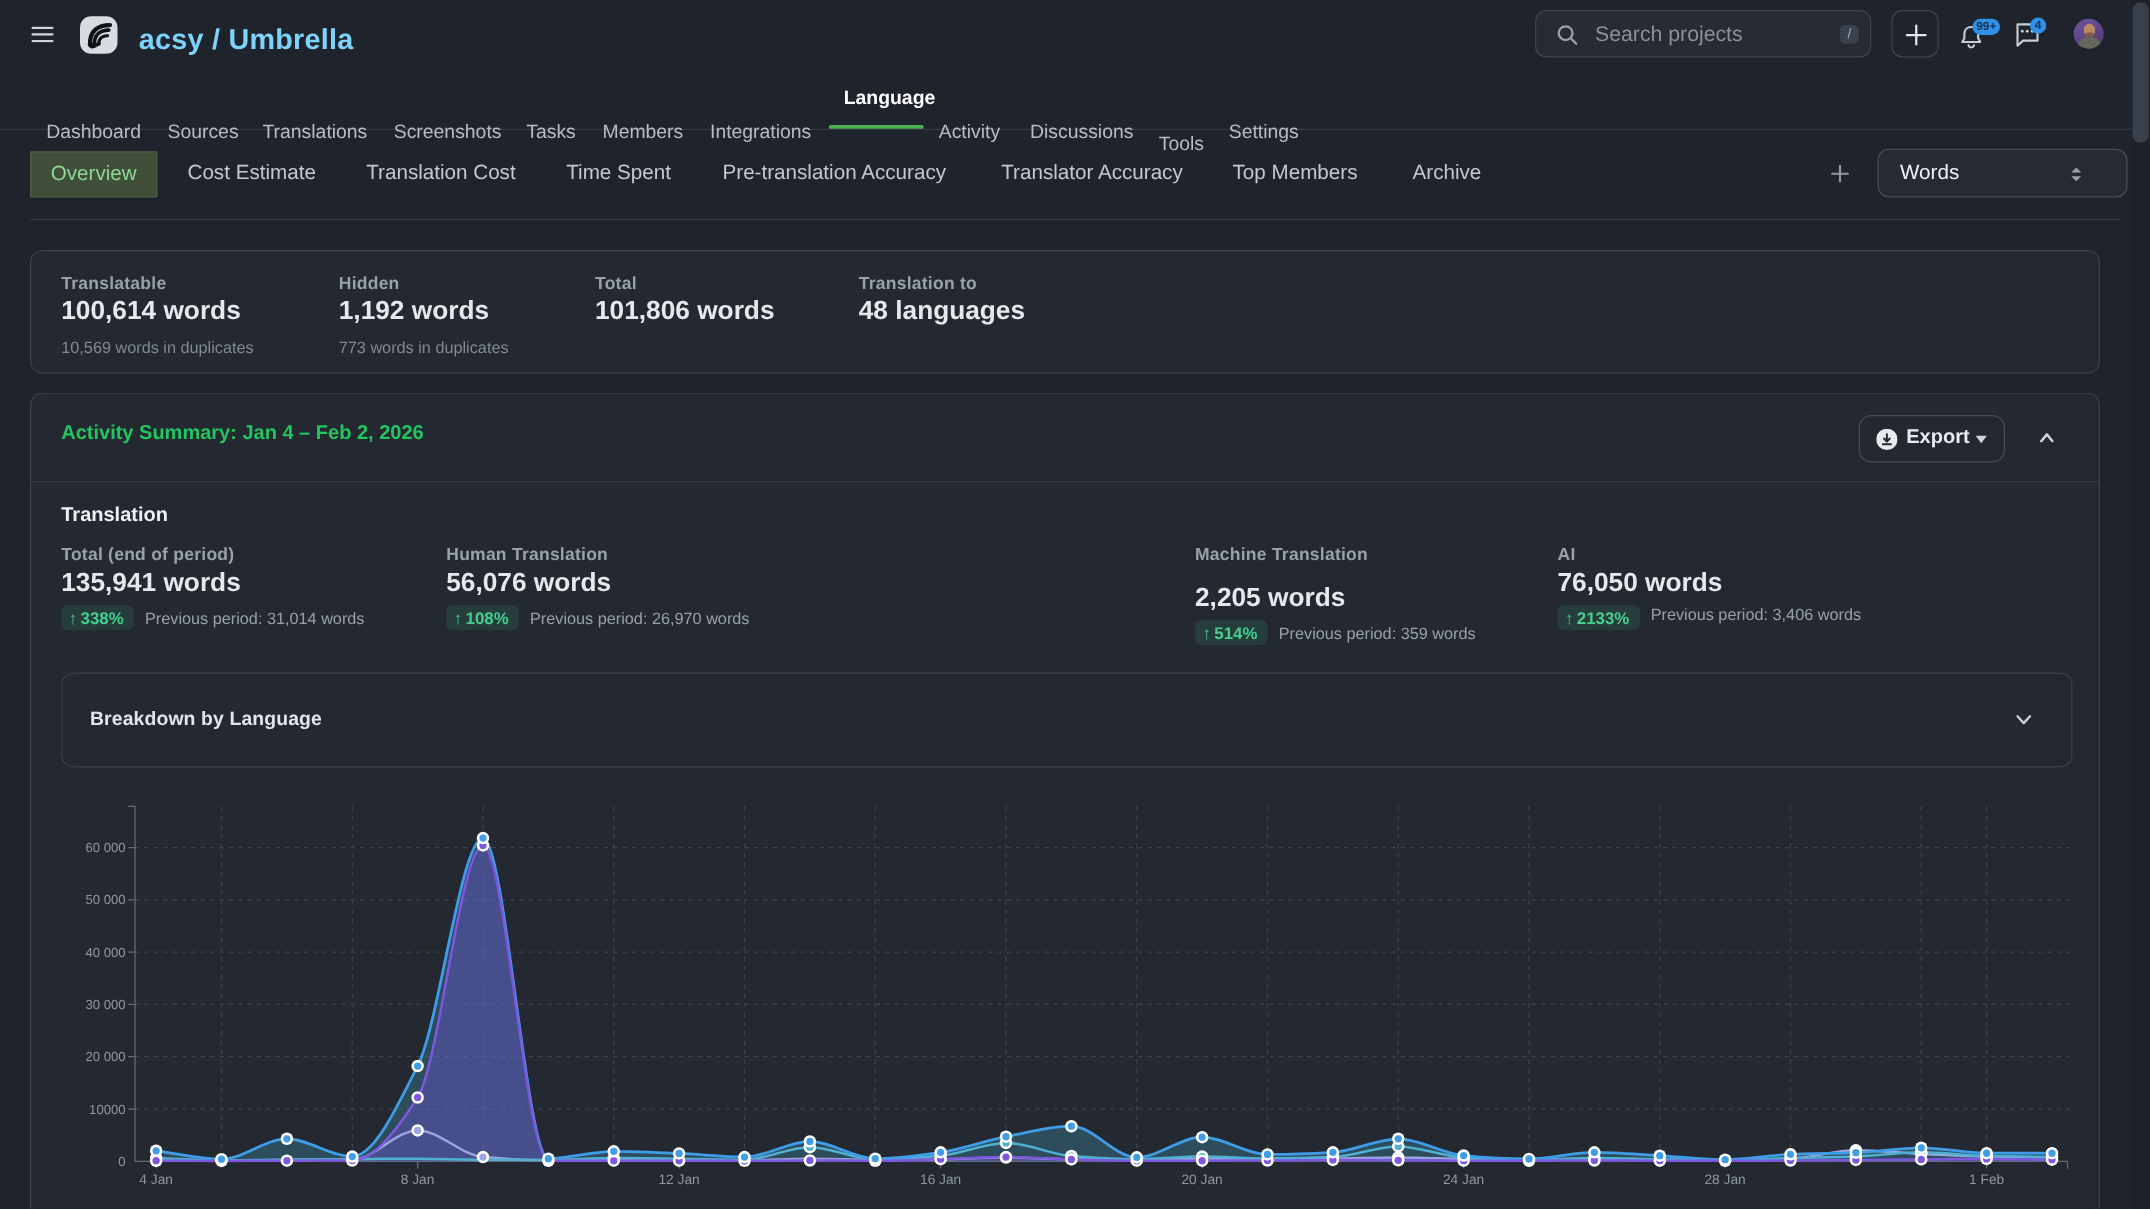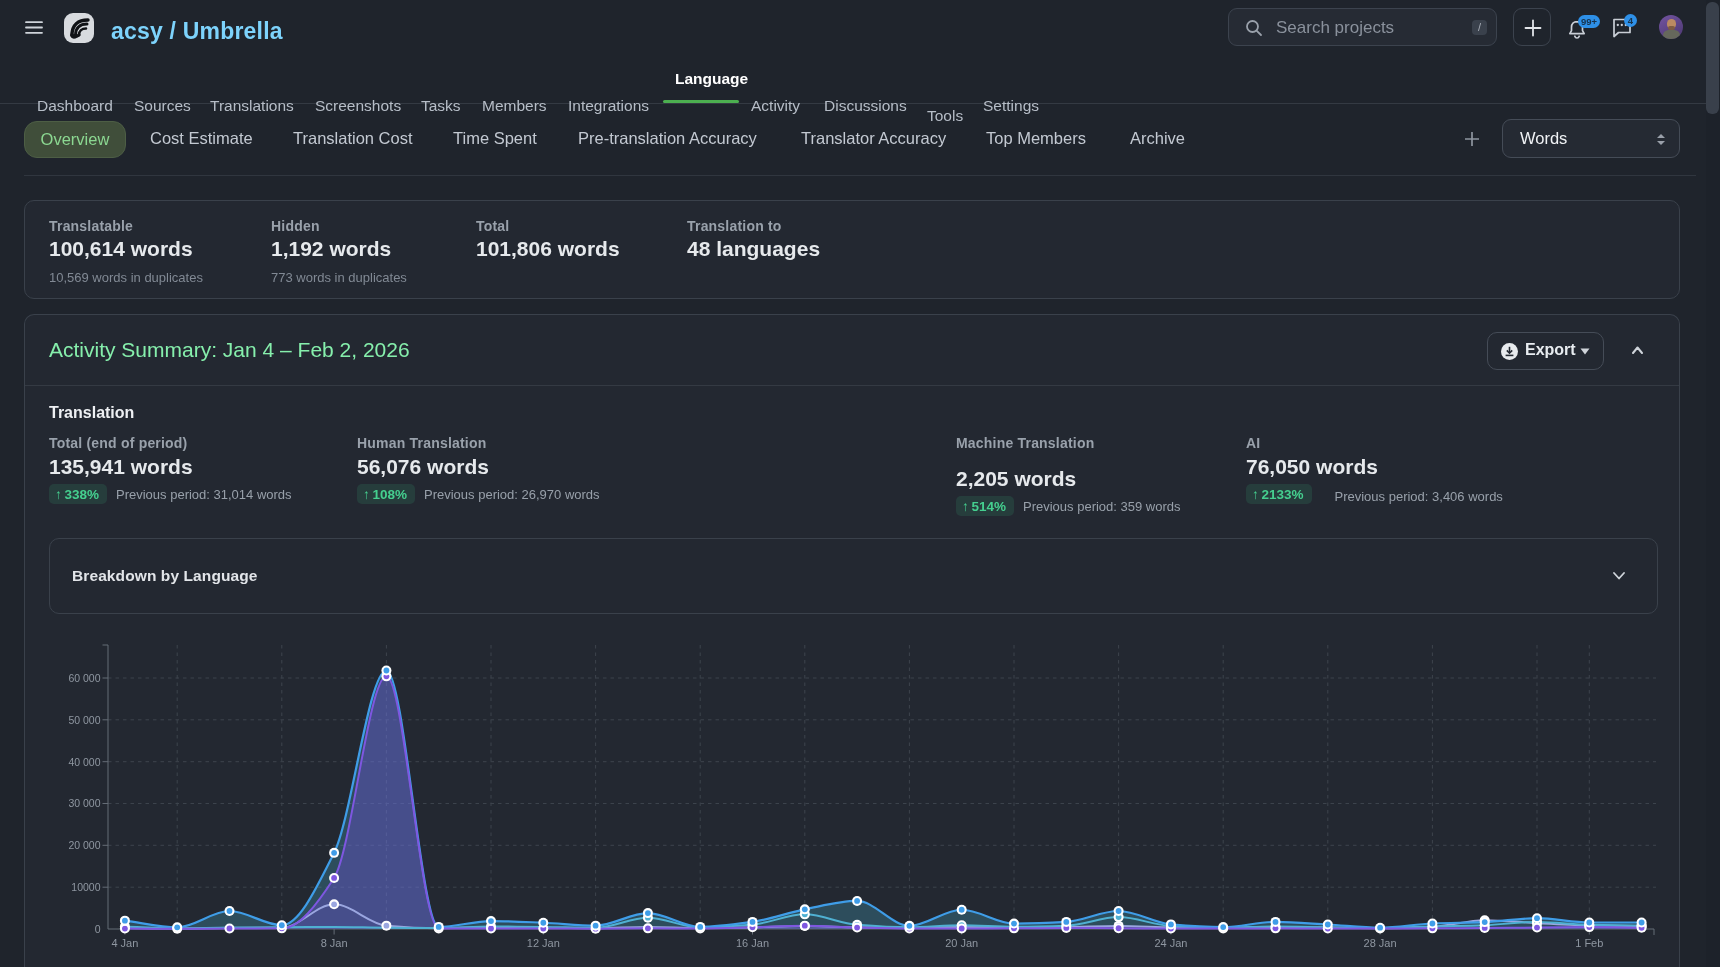--- a/index.html
+++ b/index.html
@@ -87,36 +87,36 @@
 <div class="abs navitem" style="left:315px;top:70px">Screenshots</div>
 <div class="abs navitem" style="left:421px;top:70px">Tasks</div>
 <div class="abs navitem" style="left:482px;top:70px">Members</div>
 <div class="abs navitem" style="left:568px;top:70px">Integrations</div>
 <div class="abs" style="left:675px;top:70px;font-size:15.5px;color:#ffffff;font-weight:bold">Language</div>
 <div class="abs navitem" style="left:751px;top:70px">Activity</div>
 <div class="abs navitem" style="left:824px;top:70px">Discussions</div>
 <div class="abs navitem" style="left:927px;top:80px">Tools</div>
 <div class="abs navitem" style="left:983px;top:70px">Settings</div>
 
-<div class="abs" style="left:24px;top:121px;width:102px;height:37px;background:#404e3a;border:1px solid #4d5e45;border-radius:13px;color:#8bd791;font-size:16.5px;display:flex;align-items:center;justify-content:center">Overview</div>
+<div class="abs" style="left:24px;top:121px;width:102px;height:37px;background:#404e3a;border:1px solid #4d5e45;border-radius:1px;color:#8bd791;font-size:16.5px;display:flex;align-items:center;justify-content:center">Overview</div>
 <div class="abs tabitem" style="left:150px;top:129px">Cost Estimate</div>
 <div class="abs tabitem" style="left:293px;top:129px">Translation Cost</div>
 <div class="abs tabitem" style="left:453px;top:129px">Time Spent</div>
 <div class="abs tabitem" style="left:578px;top:129px">Pre-translation Accuracy</div>
 <div class="abs tabitem" style="left:801px;top:129px">Translator Accuracy</div>
 <div class="abs tabitem" style="left:986px;top:129px">Top Members</div>
 <div class="abs tabitem" style="left:1130px;top:129px">Archive</div>
 
 <svg class="abs" style="left:1465px;top:132px" width="14" height="14" viewBox="0 0 14 14">
     <g stroke="#8f96a0" stroke-width="1.7" stroke-linecap="round">
       <line x1="7" y1="0.5" x2="7" y2="13.5"></line>
       <line x1="0.5" y1="7" x2="13.5" y2="7"></line>
     </g>
   </svg>
-<div class="abs" style="left:1502px;top:119px;width:178px;height:39px;background:#252a33;border:1px solid #454c57;border-radius:9px">
+<div class="abs" style="left:1502px;top:119px;width:200px;height:39px;background:#252a33;border:1px solid #454c57;border-radius:9px">
   <div class="abs" style="left:17px;top:9px;font-size:16.5px;color:#f0f2f5">Words</div>
   <svg class="abs" style="left:152px;top:13px" width="12" height="13" viewBox="0 0 12 13">
       <path d="M2 5 L6 1 L10 5 Z" fill="#9aa0aa"></path>
       <path d="M2 8 L6 12 L10 8 Z" fill="#9aa0aa"></path>
     </svg>
 </div>
 <div class="abs" style="left:24px;top:175px;width:1672px;height:1px;background:#30363f"></div>
 
 <div class="card" style="left:24px;top:200px;width:1656px;height:99px">
   <div class="abs glabel" style="left:24px;top:17px">Translatable</div>
@@ -125,21 +125,21 @@
   <div class="abs glabel" style="left:246px;top:17px">Hidden</div>
   <div class="abs bigval" style="left:246px;top:36px">1,192 words</div>
   <div class="abs subtxt" style="left:246px;top:69px">773 words in duplicates</div>
   <div class="abs glabel" style="left:451px;top:17px">Total</div>
   <div class="abs bigval" style="left:451px;top:36px">101,806 words</div>
   <div class="abs glabel" style="left:662px;top:17px">Translation to</div>
   <div class="abs bigval" style="left:662px;top:36px">48 languages</div>
 </div>
 
 <div class="card" style="left:24px;top:314px;width:1656px;height:653px;border-bottom:none;border-bottom-left-radius:0;border-bottom-right-radius:0">
-  <div class="abs" style="left:24px;top:23px;font-size:21px;font-weight:normal;color:#86efac">Activity Summary: Jan 4 – Feb 2, 2026</div>
+  <div class="abs" style="left:24px;top:23px;font-size:16px;font-weight:bold;color:#22c55e">Activity Summary: Jan 4 – Feb 2, 2026</div>
   <div class="abs" style="left:1462px;top:17px;width:117px;height:38px;border:1px solid #454c57;border-radius:10px">
     <svg class="abs" style="left:13px;top:10px" width="17" height="17" viewBox="0 0 17 17">
         <circle cx="8.5" cy="8.5" r="8.5" fill="#e8ebee"></circle>
         <g stroke="#232831" stroke-width="1.6" fill="none">
           <line x1="8.5" y1="3.8" x2="8.5" y2="9.8"></line>
           <path d="M5.8 7.4 L8.5 10.2 L11.2 7.4"></path>
           <line x1="4.6" y1="12.4" x2="12.4" y2="12.4"></line>
         </g>
       </svg>
     <div class="abs" style="left:37px;top:8px;font-size:16px;font-weight:bold;color:#e8ecf0">Export</div>
@@ -174,21 +174,21 @@
     <div class="glabel">Machine Translation</div>
     <div class="bigval" style="margin-top:16px">2,205 words</div>
     <div style="margin-top:5px;display:flex;align-items:center;gap:9px">
         <span class="badge-up">↑ 514%</span>
         <span class="prevtxt">Previous period: 359 words</span>
       </div>
   </div>
 <div class="abs" style="left:1221px;top:120px">
     <div class="glabel">AI</div>
     <div class="bigval" style="margin-top:4px">76,050 words</div>
-    <div style="margin-top:5px;display:flex;align-items:flex-end;gap:23px">
+    <div style="margin-top:5px;display:flex;align-items:flex-start;gap:9px">
         <span class="badge-up">↑ 2133%</span>
         <span class="prevtxt">Previous period: 3,406 words</span>
       </div>
   </div>
 
   <div class="abs" style="left:24px;top:223px;width:1609px;height:76px;border:1px solid #3a414b;border-radius:10px">
     <div class="abs" style="left:22px;top:28px;font-size:15.5px;color:#e2e5e9;font-weight:bold;letter-spacing:0.1px">Breakdown by Language</div>
     <svg class="abs" style="left:1563px;top:33px" width="12" height="8" viewBox="0 0 12 8">
         <path d="M1 1 L6 6.5 L11 1" fill="none" stroke="#cfd4da" stroke-width="1.8" stroke-linecap="round" stroke-linejoin="round"></path>
       </svg>

